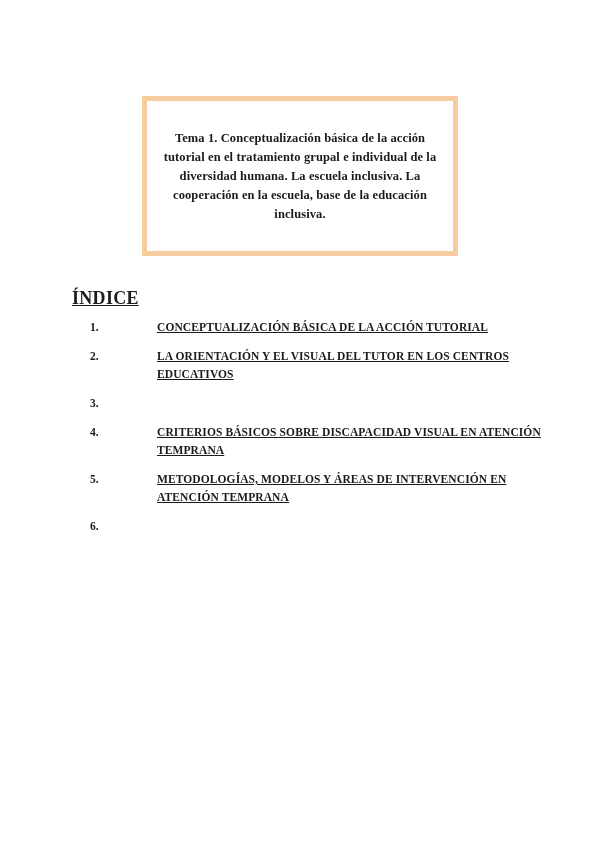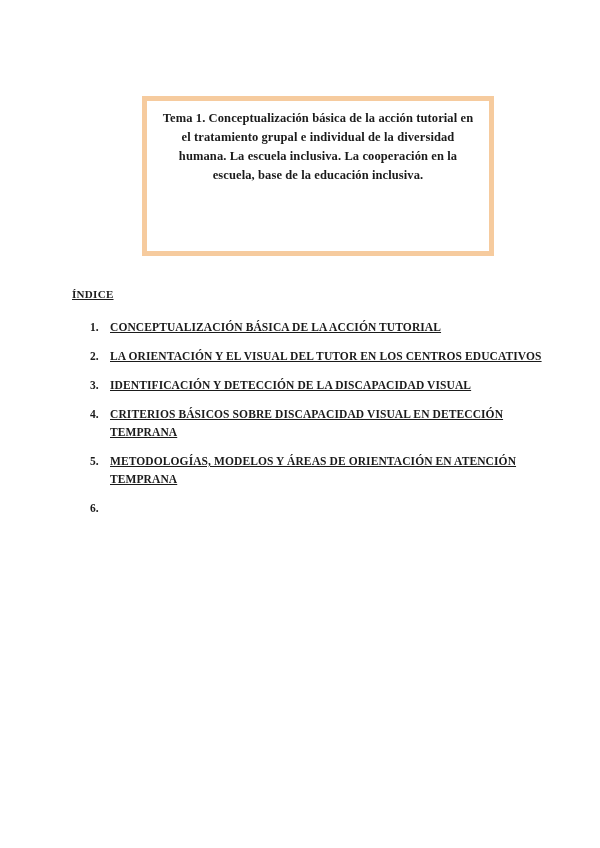--- a/index.html
+++ b/index.html
@@ -14,40 +14,41 @@
   }
   .page {
     position: absolute;
     inset: 0;
     background: #ffffff;
   }
   .title-box {
     position: absolute;
     left: 142px;
     top: 96px;
-    width: 352px;
+    width: 316px;
     height: 160px;
     border: 5px solid #f6cb9e;
     display: flex;
+    align-items: center;
     justify-content: center;
     padding: 8px 10px;
   }
   .title-box-text {
     font-weight: bold;
     font-size: 12.5px;
     line-height: 19px;
     text-align: center;
     letter-spacing: 0.1px;
   }
   .index-heading {
     position: absolute;
     left: 72px;
     top: 288px;
     font-weight: bold;
-    font-size: 11px;
+    font-size: 18px;
     text-decoration: underline;
     letter-spacing: 0.3px;
   }
   .index-list {
     position: absolute;
     left: 90px;
     top: 318px;
     width: 470px;
   }
   .index-item {
@@ -58,20 +59,21 @@
     line-height: 18px;
   }
   .index-item-number {
     flex: 0 0 20px;
     width: 20px;
   }
   .index-item-label {
     max-width: 440px;
     text-decoration: underline;
     letter-spacing: 0.1px;
+    margin-left: 47px;
   }
 </style>
 </head>
 <body>
 
 <div class="page">
 
   <div class="title-box" style="border-color: rgb(246, 203, 158);">
     <div class="title-box-text">Tema 1. Conceptualización básica de la acción tutorial en el tratamiento grupal e individual de la diversidad humana. La escuela inclusiva. La cooperación en la escuela, base de la educación inclusiva.</div>
   </div>
@@ -85,31 +87,30 @@
       <span class="index-item-label">CONCEPTUALIZACIÓN BÁSICA DE LA ACCIÓN TUTORIAL</span>
     </div>
 
     <div class="index-item">
       <span class="index-item-number">2.</span>
       <span class="index-item-label">LA ORIENTACIÓN Y EL VISUAL DEL TUTOR EN LOS CENTROS EDUCATIVOS</span>
     </div>
 
     <div class="index-item">
       <span class="index-item-number">3.</span>
-      <span class="index-item-label">IDENTIFICACIÓN Y DETECCIÓN DE LA DISCAPACIDAD VISUAL</span>
     </div>
 
     <div class="index-item">
       <span class="index-item-number">4.</span>
-      <span class="index-item-label">CRITERIOS BÁSICOS SOBRE DISCAPACIDAD VISUAL EN DETECCIÓN TEMPRANA</span>
+      <span class="index-item-label">CRITERIOS BÁSICOS SOBRE DISCAPACIDAD VISUAL EN ATENCIÓN TEMPRANA</span>
     </div>
 
     <div class="index-item">
       <span class="index-item-number">5.</span>
-      <span class="index-item-label">METODOLOGÍAS, MODELOS Y ÁREAS DE ORIENTACIÓN EN ATENCIÓN TEMPRANA</span>
+      <span class="index-item-label">METODOLOGÍAS, MODELOS Y ÁREAS DE INTERVENCIÓN EN ATENCIÓN TEMPRANA</span>
     </div>
 
     <div class="index-item">
       <span class="index-item-number">6.</span>
     </div>
 
   </div>
 
 </div>
 

